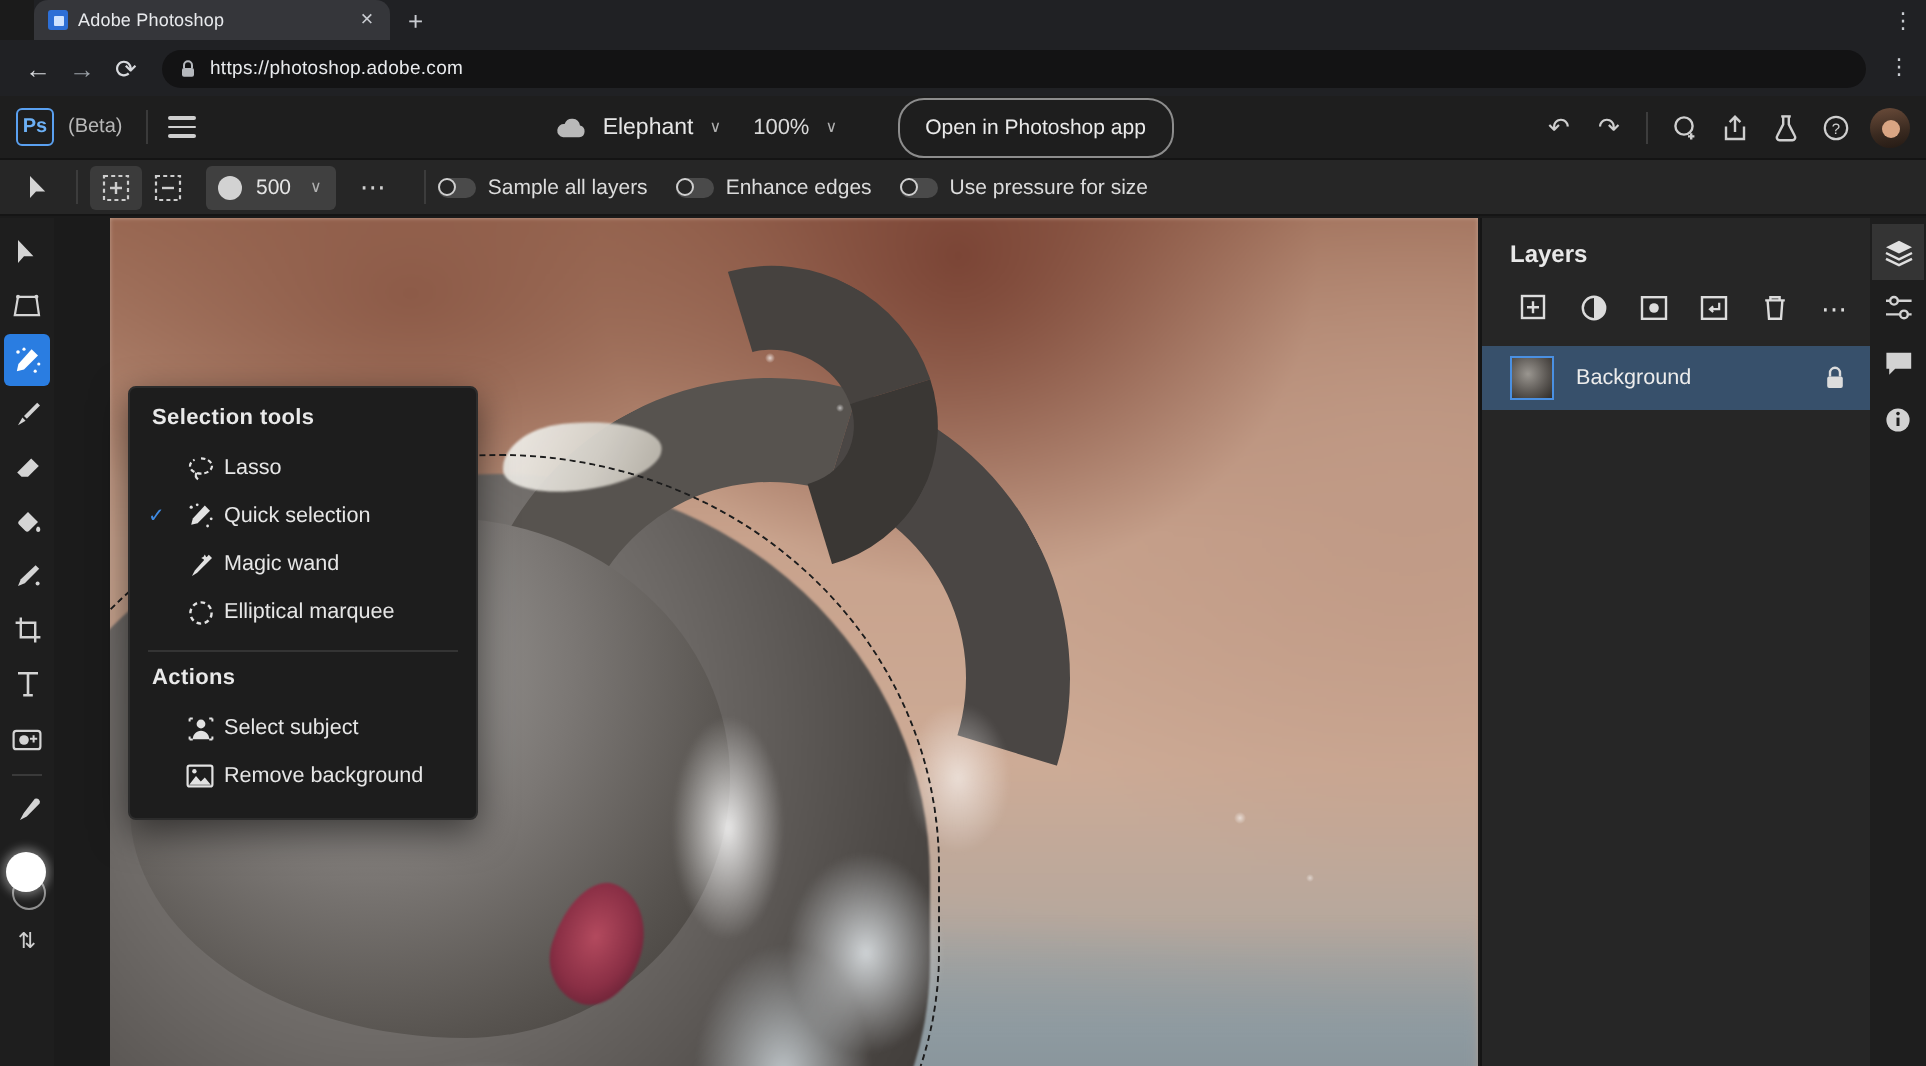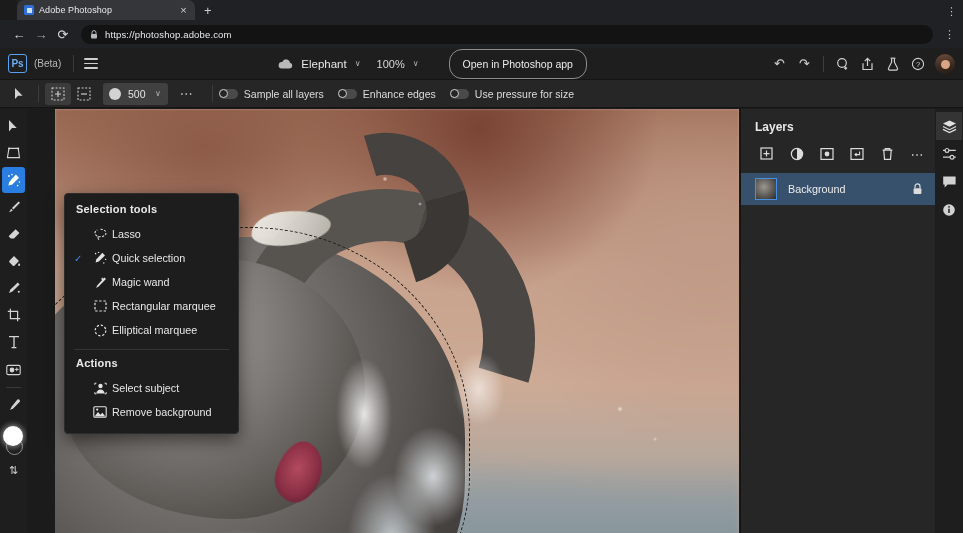--- a/index.html
+++ b/index.html
@@ -585,29 +585,20 @@
             <span class="pi-check"></span>
             <span class="pi-icon">
               <svg width="13" height="13" viewBox="0 0 13 13">
                   <path d="M10.4 1.4 12 3 4.6 10.4 2 12l1.4-2.8z" fill="#e2e2e2"></path>
                   <path d="M8.4 1.2 9 2.4l1.2.6-1.2.6-.6 1.2-.6-1.2L6.6 3l1.2-.6z" fill="#e2e2e2"></path>
                 </svg>
             </span>
             <span class="pi-label">Magic wand</span>
           </div>
 
-          <div class="popup-item">
-            <span class="pi-check"></span>
-            <span class="pi-icon">
-              <svg width="13" height="12" viewBox="0 0 13 12">
-                  <rect x="1" y="1" width="11" height="10" fill="none" stroke="#e2e2e2" stroke-width="1.2" stroke-dasharray="2.4 1.8"></rect>
-                </svg>
-            </span>
-            <span class="pi-label">Rectangular marquee</span>
-          </div>
 
           <div class="popup-item">
             <span class="pi-check"></span>
             <span class="pi-icon">
               <svg width="13" height="13" viewBox="0 0 13 13">
                   <circle cx="6.5" cy="6.5" r="5.3" fill="none" stroke="#e2e2e2" stroke-width="1.2" stroke-dasharray="2.3 1.8"></circle>
                 </svg>
             </span>
             <span class="pi-label">Elliptical marquee</span>
           </div>

